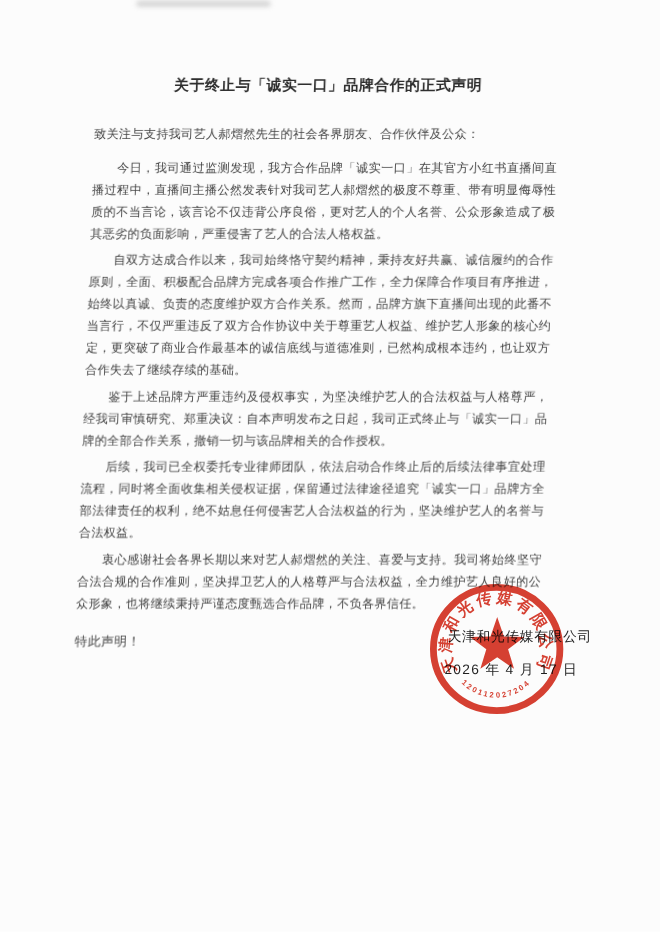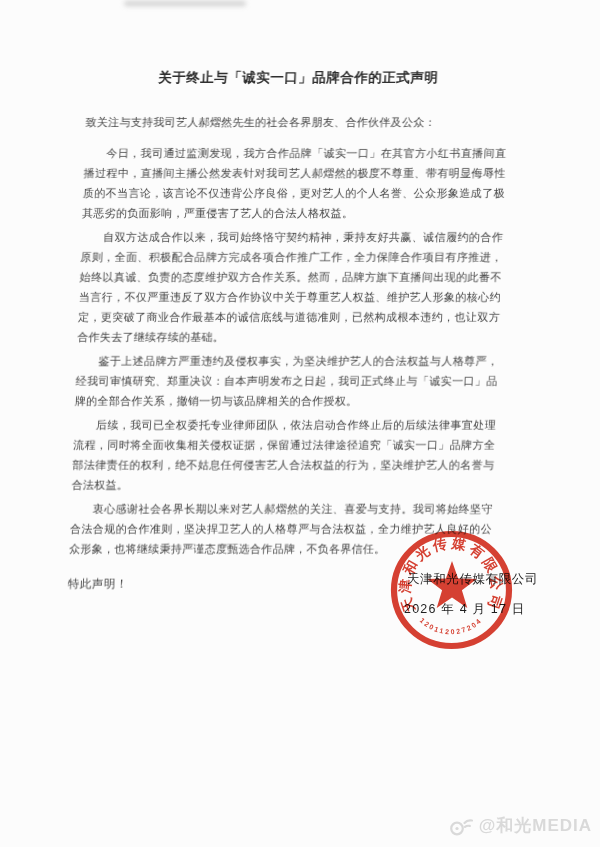--- a/index.html
+++ b/index.html
@@ -131,23 +131,14 @@
     <text font-size="14" font-weight="bold" fill="#d53222" letter-spacing="3.2" font-family="Liberation Sans, sans-serif">
       <textPath href="#sealTopArc" startOffset="50%" text-anchor="middle">天津和光传媒有限公司</textPath>
     </text>
     <polygon points="63,31 69.1,48.6 87.7,49 72.9,60.2 78.3,78 63,67.4 47.7,78 53.1,60.2 38.3,49 56.9,48.6" fill="#d53222"></polygon>
     <path id="sealBotArc" d="M 31,91.5 A 44,44 0 0 0 93,91.5" fill="none"></path>
     <text font-size="7" font-weight="bold" fill="#d53222" letter-spacing="2" font-family="Liberation Sans, sans-serif">
       <textPath href="#sealBotArc" startOffset="50%" text-anchor="middle">*120112027204*</textPath>
     </text>
   </svg>
 
-  <div class="watermark">
-    <svg width="26" height="20" viewBox="0 0 26 20" xmlns="http://www.w3.org/2000/svg" fill="none" stroke="#d9d9d9" stroke-width="2.2" stroke-linecap="round">
-      <circle cx="9" cy="12.5" r="5.8"></circle>
-      <circle cx="9" cy="12.5" r="1.6" fill="#d9d9d9" stroke="none"></circle>
-      <path d="M16.5 7 Q19.5 3.5 24 4.5"></path>
-      <path d="M17 10.8 Q19 9.3 21.8 9.9"></path>
-    </svg>
-    <span>@和光MEDIA</span>
-  </div>
 
 </div>
 
 </body></html>

